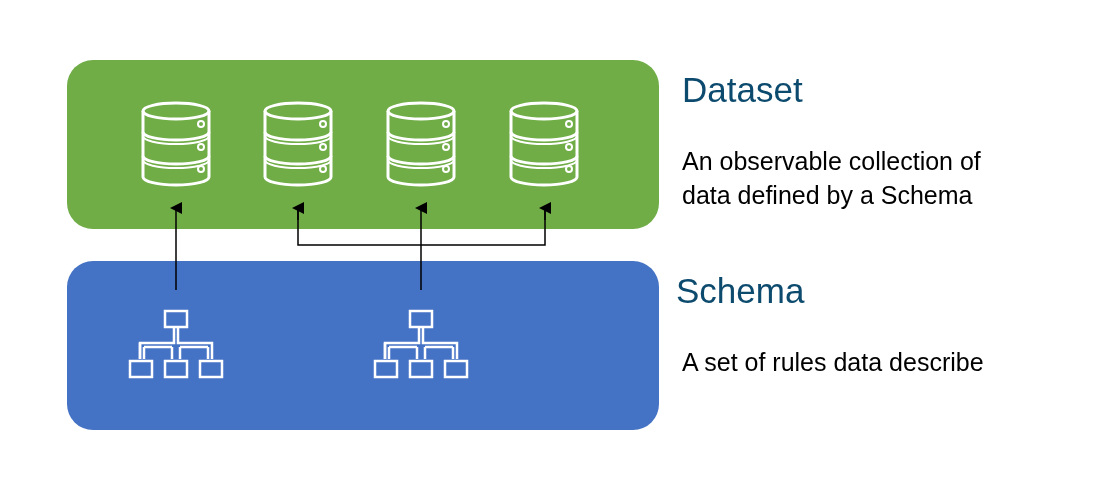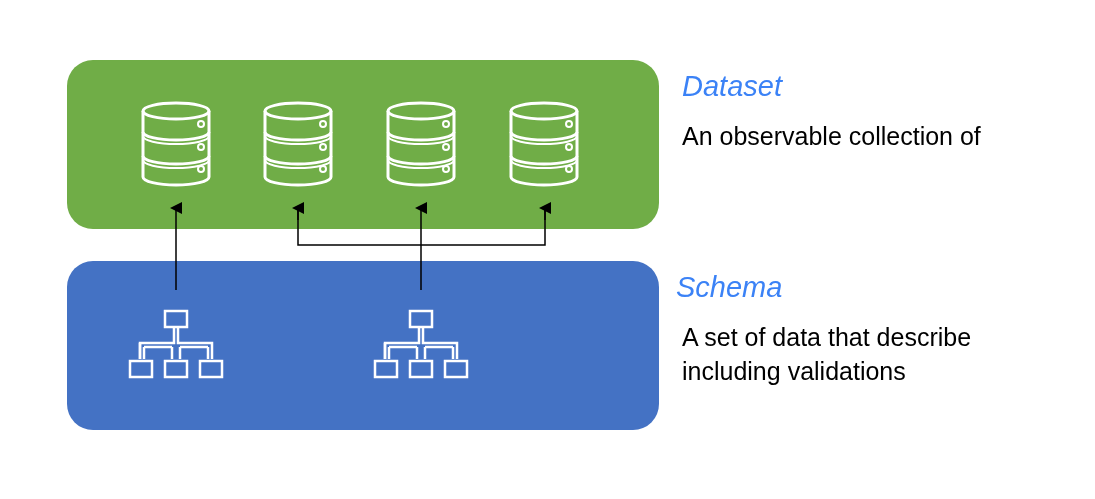--- a/index.html
+++ b/index.html
@@ -1,22 +1,22 @@
 <!DOCTYPE html>
 <html><head>
 <meta charset="utf-8">
 <style>
   html, body { margin:0; padding:0; background:#ffffff; }
   body { width:1095px; height:499px; position:relative; overflow:hidden; font-family:"Liberation Sans", sans-serif; }
   .panel { position:absolute; border-radius:26px; }
   #dataset-panel { left:67px; top:60px; width:592px; height:169px; }
   #schema-panel { left:67px; top:261px; width:592px; height:169px; }
   svg.overlay { position:absolute; left:0; top:0; }
-  .title { position:absolute; font-size:29px; color:#3b82f6;font-style:italic; }
-  .desc { position:absolute; font-size:25px; line-height:34px; color:#000; }
+  .title { position:absolute; font-size:35px; color:#0c4a6e; }
+  .desc { position:absolute; font-size:25px; line-height:34px; color:#000;margin-top:25px; }
 </style>
 </head>
 <body>
 
 <div class="panel" id="dataset-panel" style="background: rgb(112, 173, 71);"></div>
 <div class="panel" id="schema-panel" style="background: rgb(68, 114, 196);"></div>
 
 <svg class="overlay" width="1095" height="499">
   <defs>
     <marker id="ah" markerWidth="8" markerHeight="8" refX="4" refY="4" orient="auto">
@@ -54,19 +54,19 @@
   <line x1="176" y1="290" x2="176" y2="208" stroke="#000" stroke-width="1.5" marker-end="url(#ah)"></line>
   <line x1="421" y1="290" x2="421" y2="208" stroke="#000" stroke-width="1.5" marker-end="url(#ah)"></line>
   <polyline points="298,208 298,245 545,245 545,208" fill="none" stroke="#000" stroke-width="1.5"></polyline>
   <line x1="298" y1="220" x2="298" y2="208" stroke="#000" stroke-width="1.5" marker-end="url(#ah)"></line>
   <line x1="545" y1="220" x2="545" y2="208" stroke="#000" stroke-width="1.5" marker-end="url(#ah)"></line>
 </svg>
 
 <div class="title" style="left:682px;top:70px;">Dataset</div>
 <div class="desc" style="left:682px;top:119px;">
   <div>An observable collection of</div>
+  <div>data defined by a Schema</div>
 </div>
 
 <div class="title" style="left:676px;top:271px;">Schema</div>
 <div class="desc" style="left:682px;top:320px;">
-  <div>A set of data that describe</div>
-  <div>including validations</div>
+  <div>A set of rules data describe</div>
 </div>
 
 </body></html>

